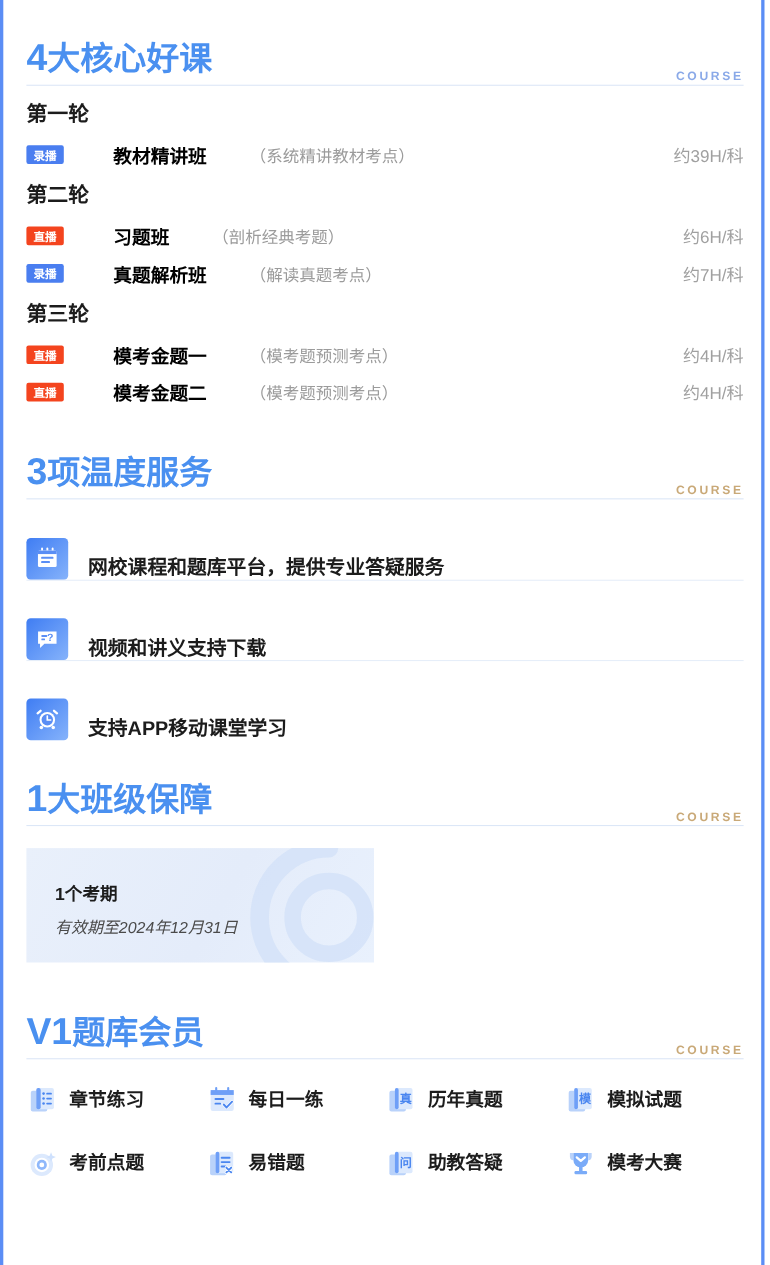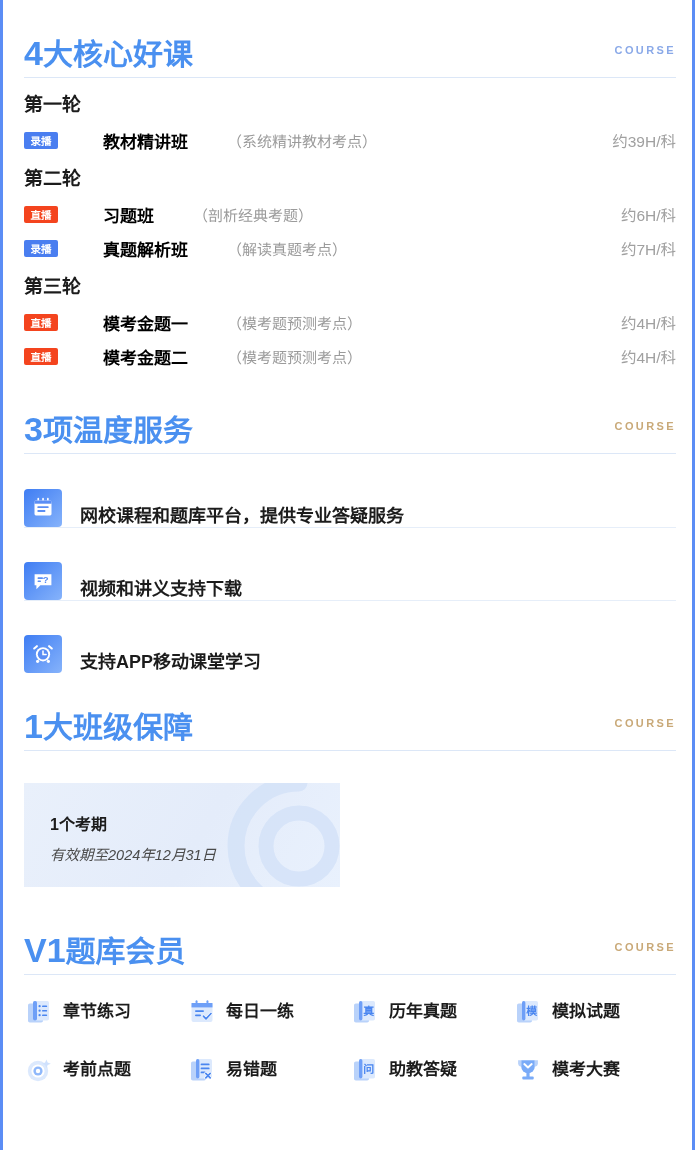--- a/index.html
+++ b/index.html
@@ -56,21 +56,21 @@
     line-height: 34px;
     white-space: nowrap;
   }
   .sec-title .lead {
     font-size: 34px;
     font-weight: 700;
   }
   .sec-kicker {
     position: absolute;
     right: 0;
-    bottom: 22px;
+    bottom: 2px;
     font-size: 11px;
     letter-spacing: 2.4px;
     font-weight: 700;
     color: #c9a978;
   }
   .sec-kicker.blue { color: #8aa9e8; }
   .sec-rule {
     position: absolute;
     left: 0;
     right: 0;
@@ -159,21 +159,21 @@
     font-weight: 700;
     color: #1c1c1c;
     white-space: nowrap;
   }
 
   
   .guard-card {
     position: relative;
     width: 316px;
     height: 104px;
-    margin-top: 32px;
+    margin-top: 20px;
     background: linear-gradient(120deg, #e9f0fb 0%, #e4ecfa 55%, #e9f1fd 100%);
     overflow: hidden;
   }
   .guard-deco {
     position: absolute;
     right: -34px;
     top: -12px;
     width: 150px;
     height: 150px;
     opacity: .75;

